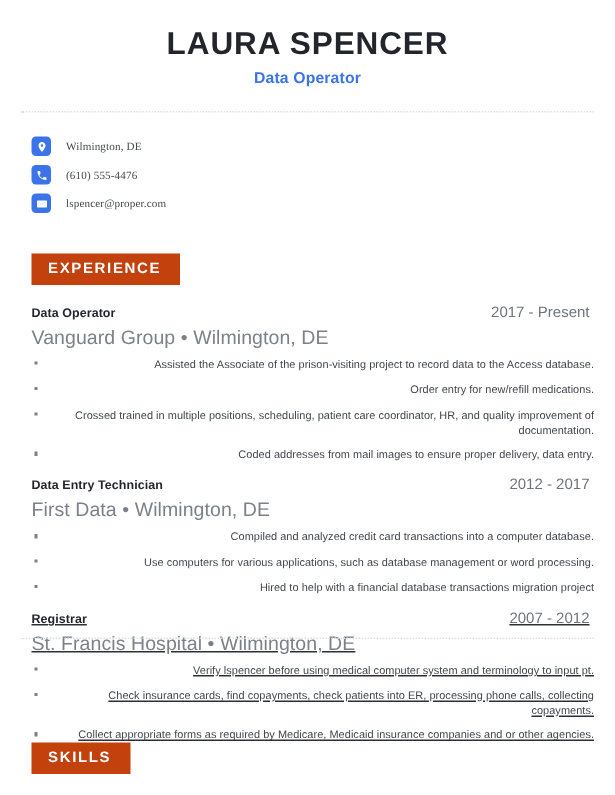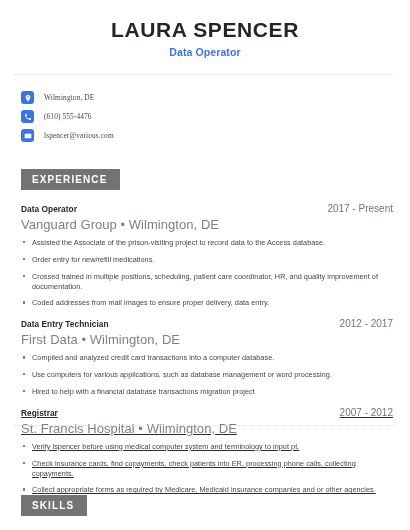--- a/index.html
+++ b/index.html
@@ -84,21 +84,21 @@
     font-size: 7.4px;
     color: #44494f;
     margin-left: 10px;
     letter-spacing: 0.1px;
     font-family: Liberation Serif, serif;
   }
 
   
   .section-tag {
     display: inline-block;
-    background: #737373;
+    background: #c2410c;
     color: #ffffff;
     font-size: 10px;
     font-weight: bold;
     letter-spacing: 1.1px;
     padding: 5px 13px 5px 11px;
     margin-left: 7px;
   }
   .section-experience { margin-top: 24px; }
   .section-skills { }
 
@@ -135,20 +135,21 @@
     padding: 0;
   }
   .bullets li {
     position: relative;
     padding-left: 11px;
     font-size: 7.3px;
     color: #41464d;
     line-height: 1.35;
     margin-bottom: 7px;
     letter-spacing: 0.03px;
+    text-align: right;
   }
   .bullets li:last-child { margin-bottom: 0; }
   .bullets li::before {
     content: "";
     position: absolute;
     left: 2px;
     top: 3px;
     width: 2.2px;
     height: 2.2px;
     background: #7b818a;
@@ -185,21 +186,21 @@
       </span>
       <span class="c-text">(610) 555-4476</span>
     </div>
 
     <div class="contact-row">
       <span class="c-icon">
         <svg width="8" height="8" viewBox="0 0 24 24" fill="#ffffff">
           <path d="M3 5h18c.6 0 1 .4 1 1v12c0 .6-.4 1-1 1H3c-.6 0-1-.4-1-1V6c0-.6.4-1 1-1zm9 8L4.2 7.3 4 7v.6l8 5.8 8-5.8V7l-.2.3L12 13z"></path>
         </svg>
       </span>
-      <span class="c-text">lspencer@various.com</span>
+      <span class="c-text">lspencer@proper.com</span>
     </div>
 
   </div>
 
   <div class="section-experience">
     <div class="section-tag">EXPERIENCE</div>
 
     <div class="jobs">
 
       <div class="job">

